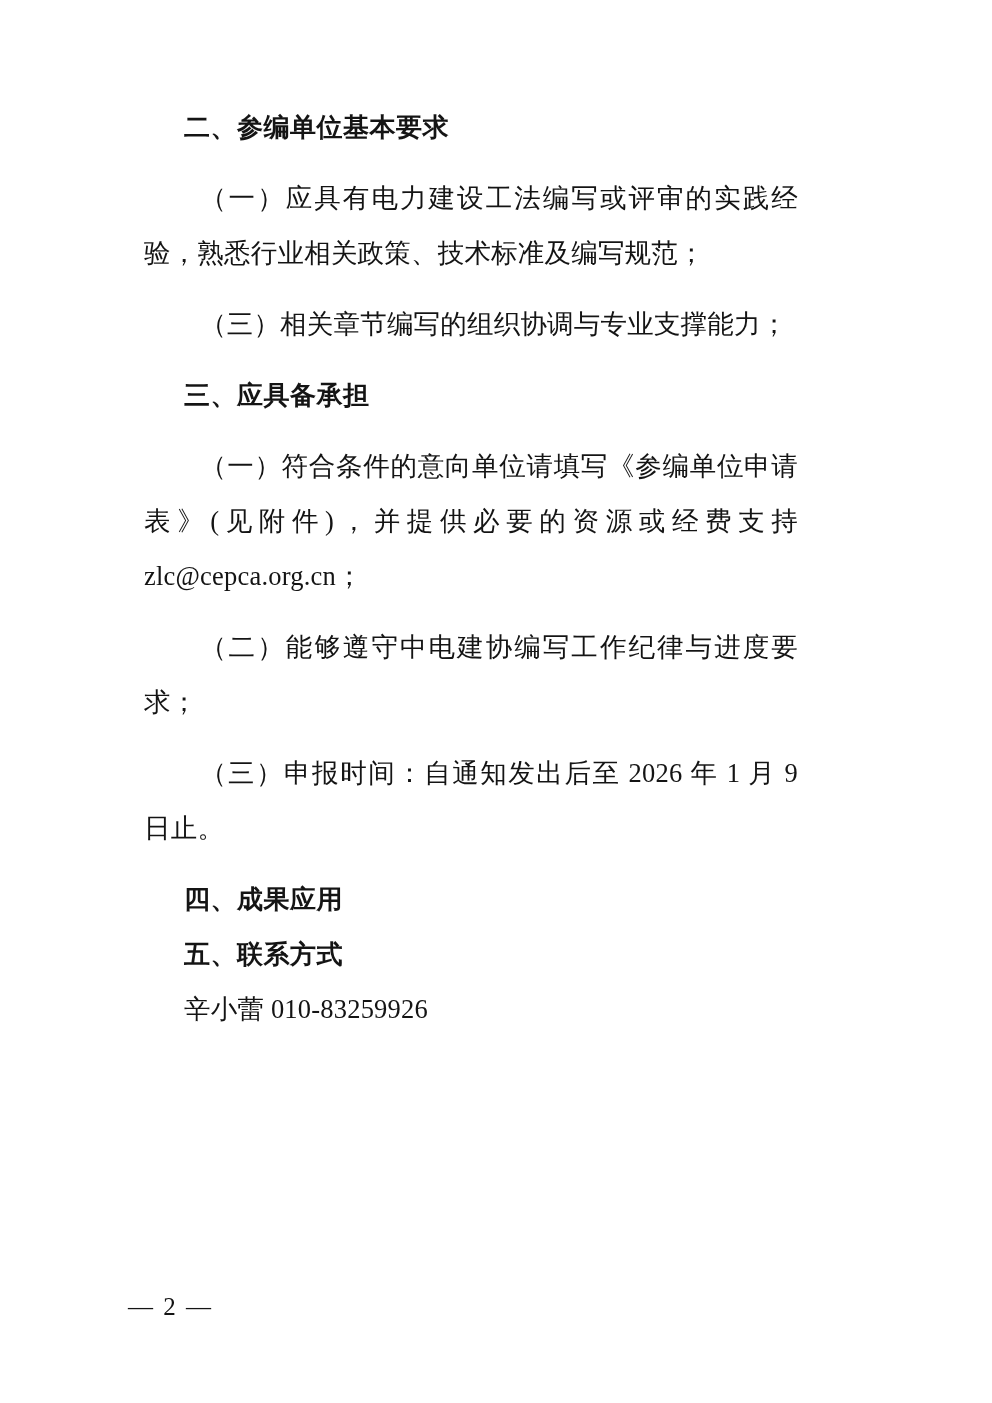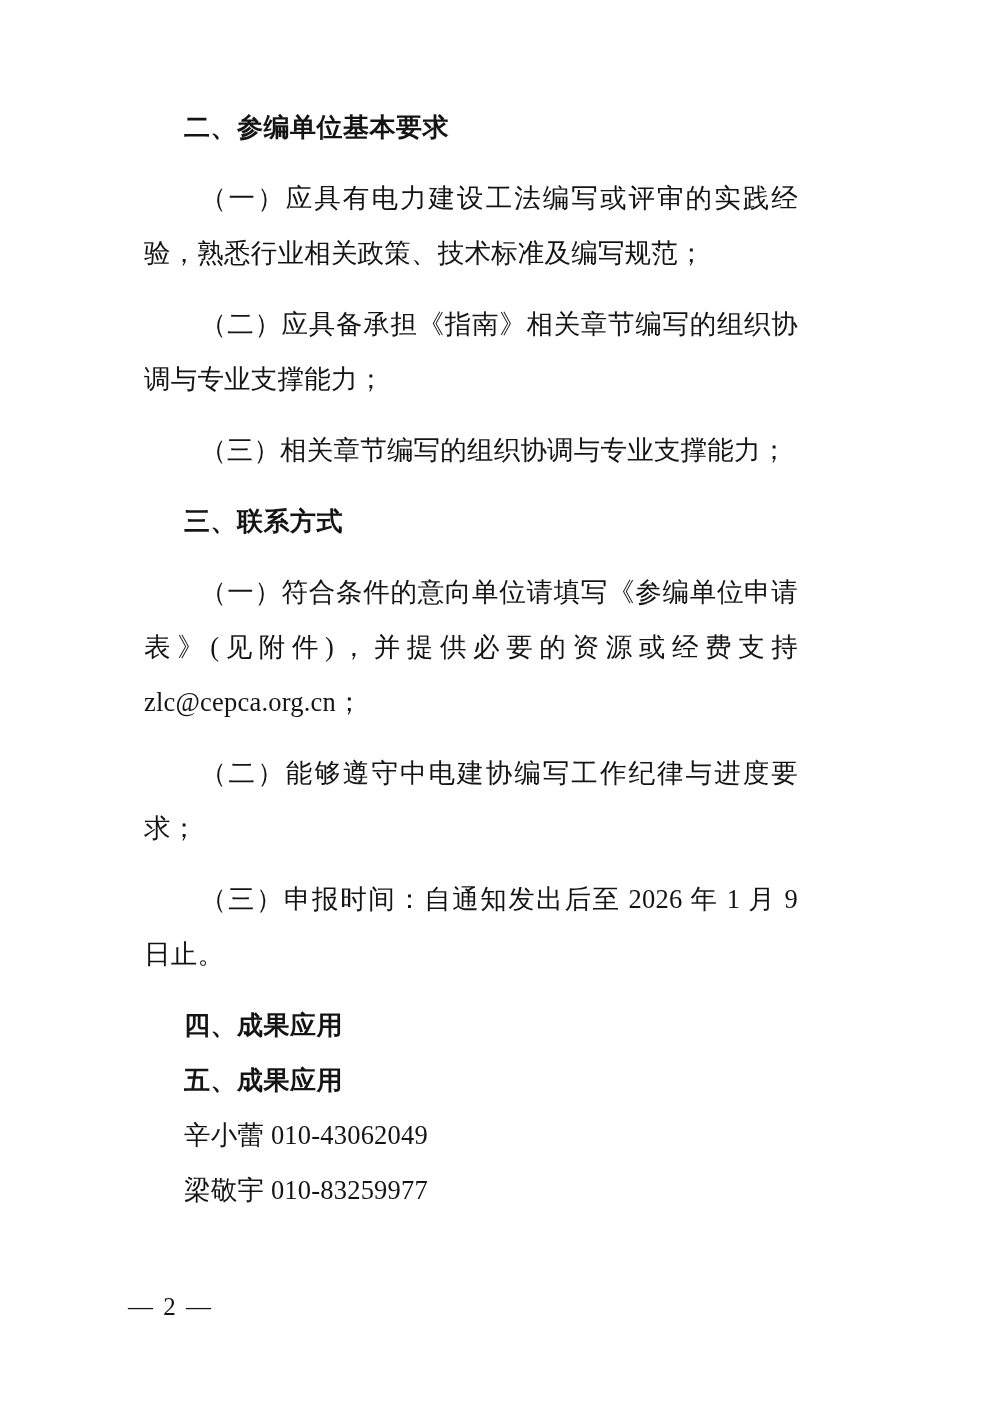--- a/index.html
+++ b/index.html
@@ -58,30 +58,28 @@
   }
 </style>
 </head>
 <body>
 
 <div class="page">
   <div class="doc-body">
 
     <p class="heading">二、参编单位基本要求</p>
     <p class="para">（一）应具有电力建设工法编写或评审的实践经验，熟悉行业相关政策、技术标准及编写规范；</p>
-    <p class="para">（二）应具备承担《指南》相关章节编写的组织协调与专业支撑能力；</p>
     <p class="para">（三）相关章节编写的组织协调与专业支撑能力；</p>
 
-    <p class="heading">三、联系方式</p>
+    <p class="heading">三、应具备承担</p>
     <p class="para">（一）符合条件的意向单位请填写《参编单位申请表》(见附件)，并提供必要的资源或经费支持 zlc@cepca.org.cn；</p>
     <p class="para">（二）能够遵守中电建协编写工作纪律与进度要求；</p>
     <p class="para">（三）申报时间：自通知发出后至 2026 年 1 月 9 日止。</p>
 
     <p class="heading">四、成果应用</p>
 
-    <p class="heading">五、成果应用</p>
-    <p class="contact-line">辛小蕾  010-43062049</p>
-    <p class="contact-line">梁敬宇  010-83259977</p>
+    <p class="heading">五、联系方式</p>
+    <p class="contact-line">辛小蕾  010-83259926</p>
 
   </div>
 
   <div class="page-number">— 2 —</div>
 </div>
 
 </body></html>

